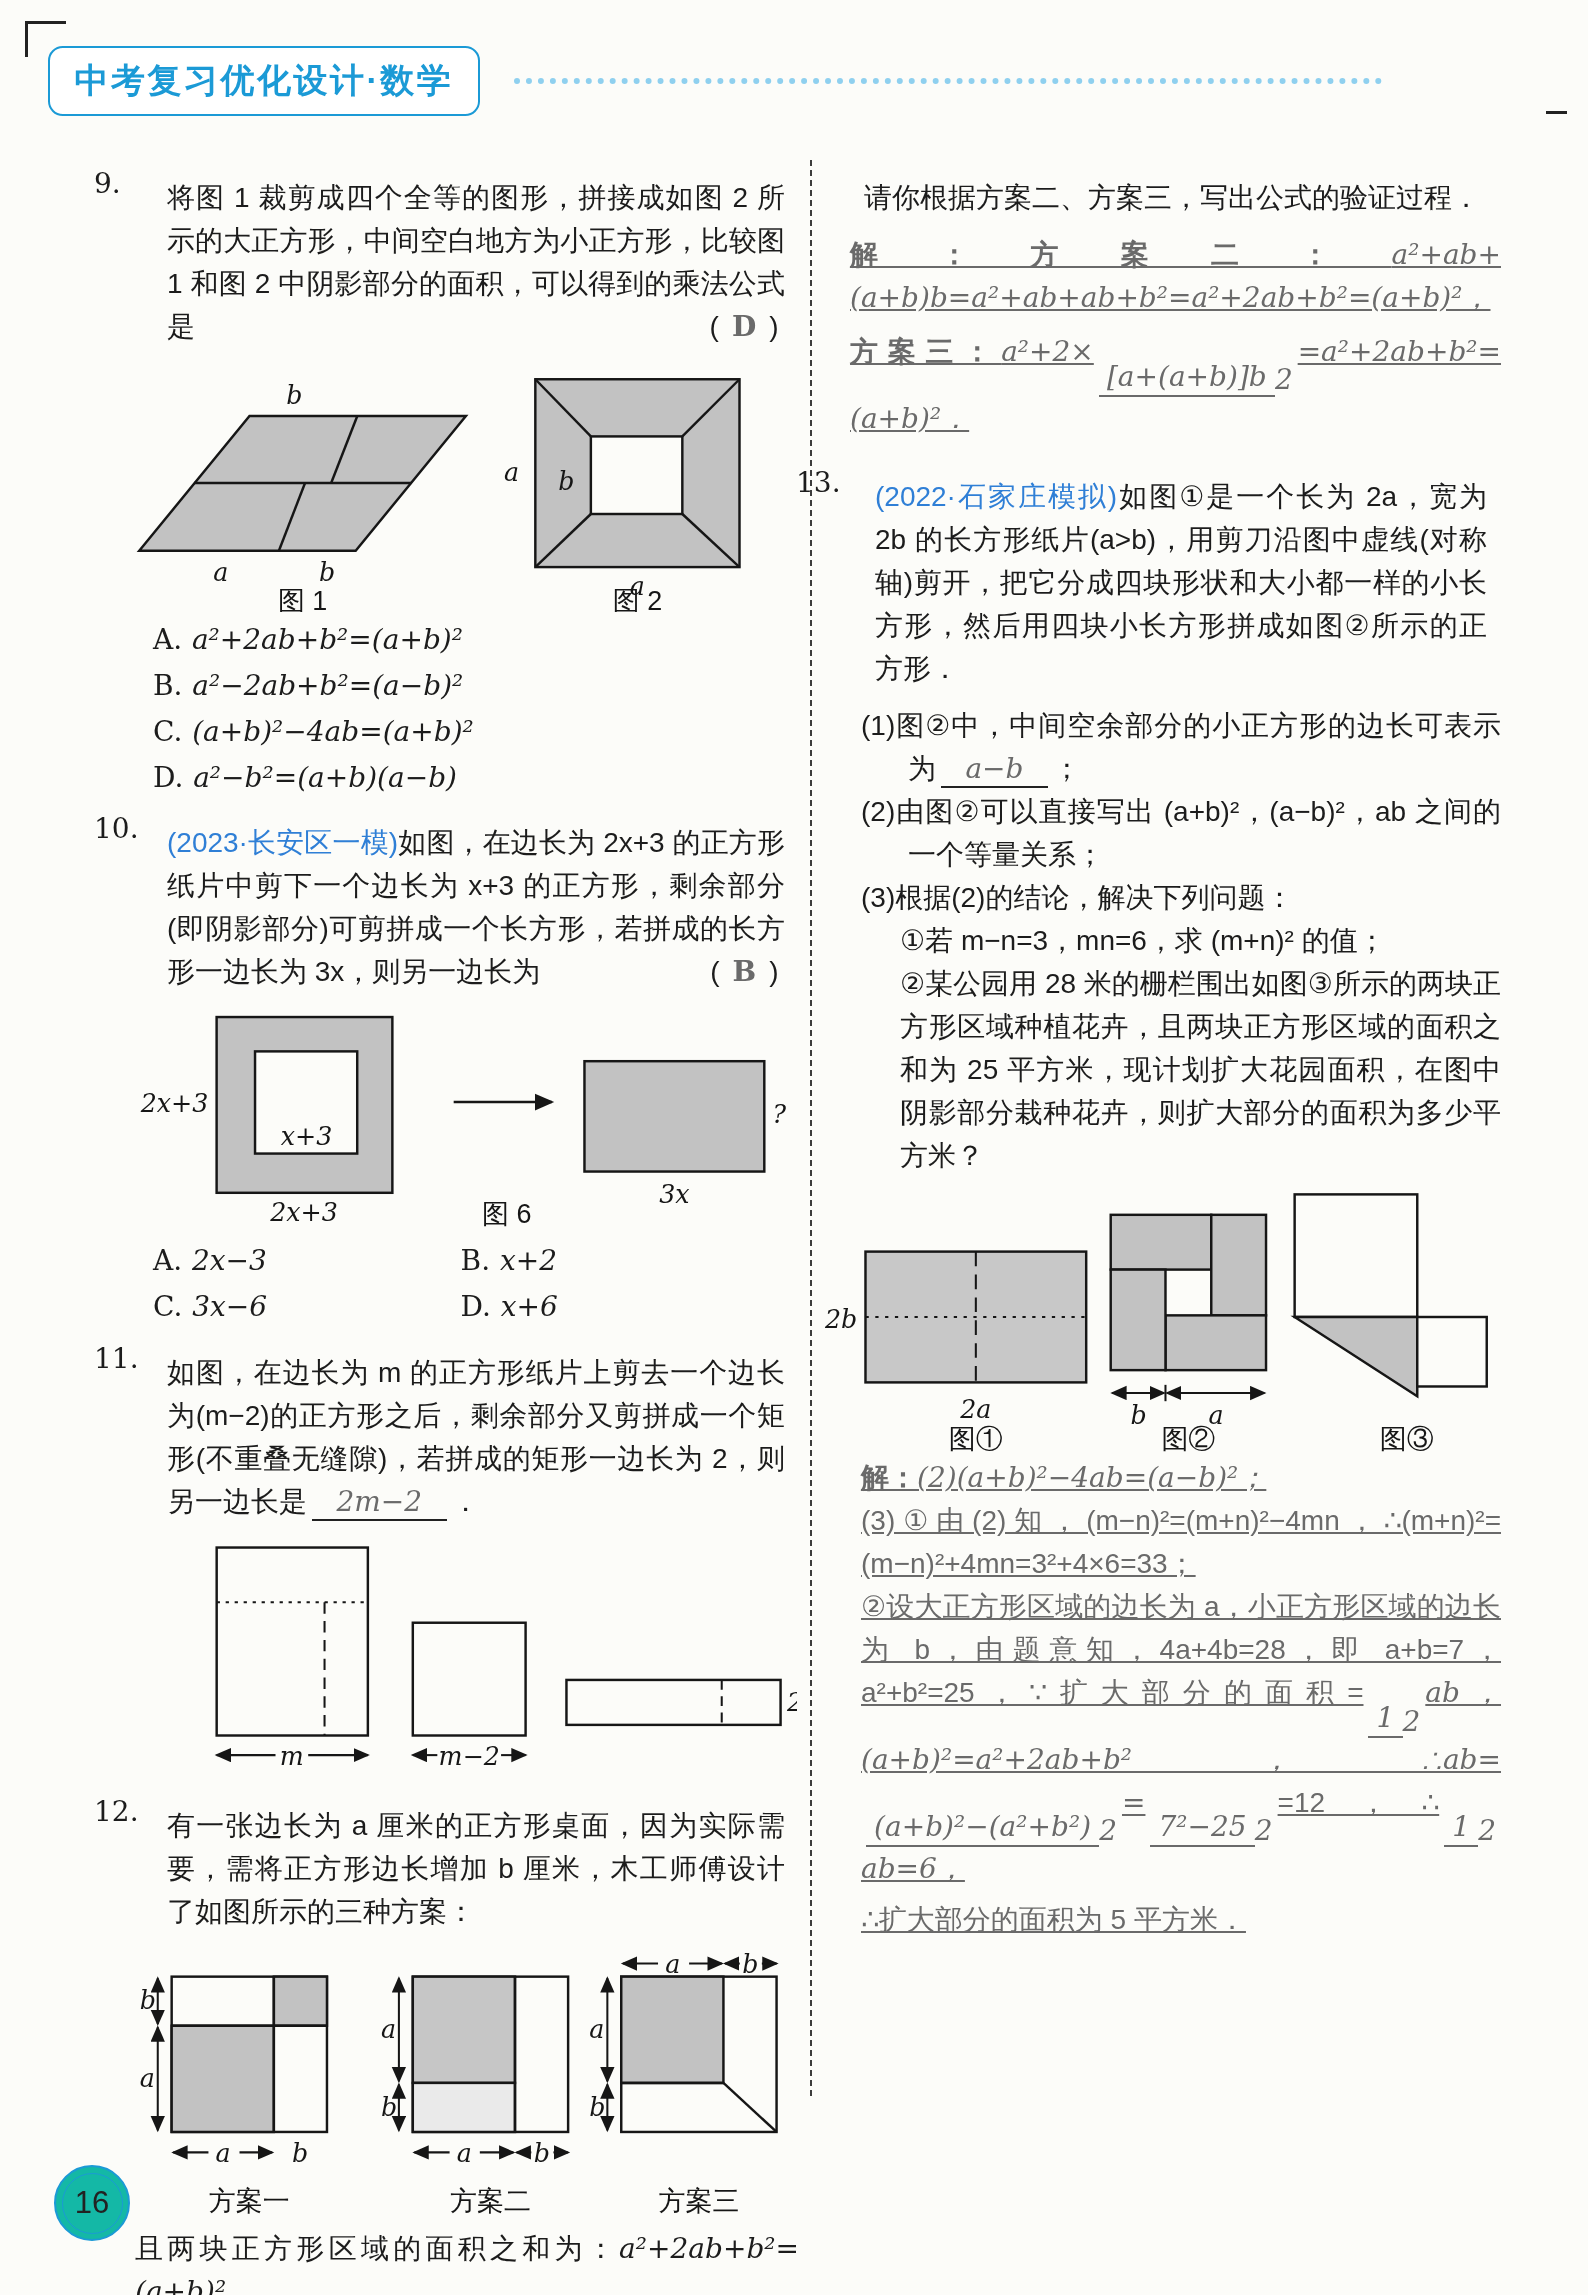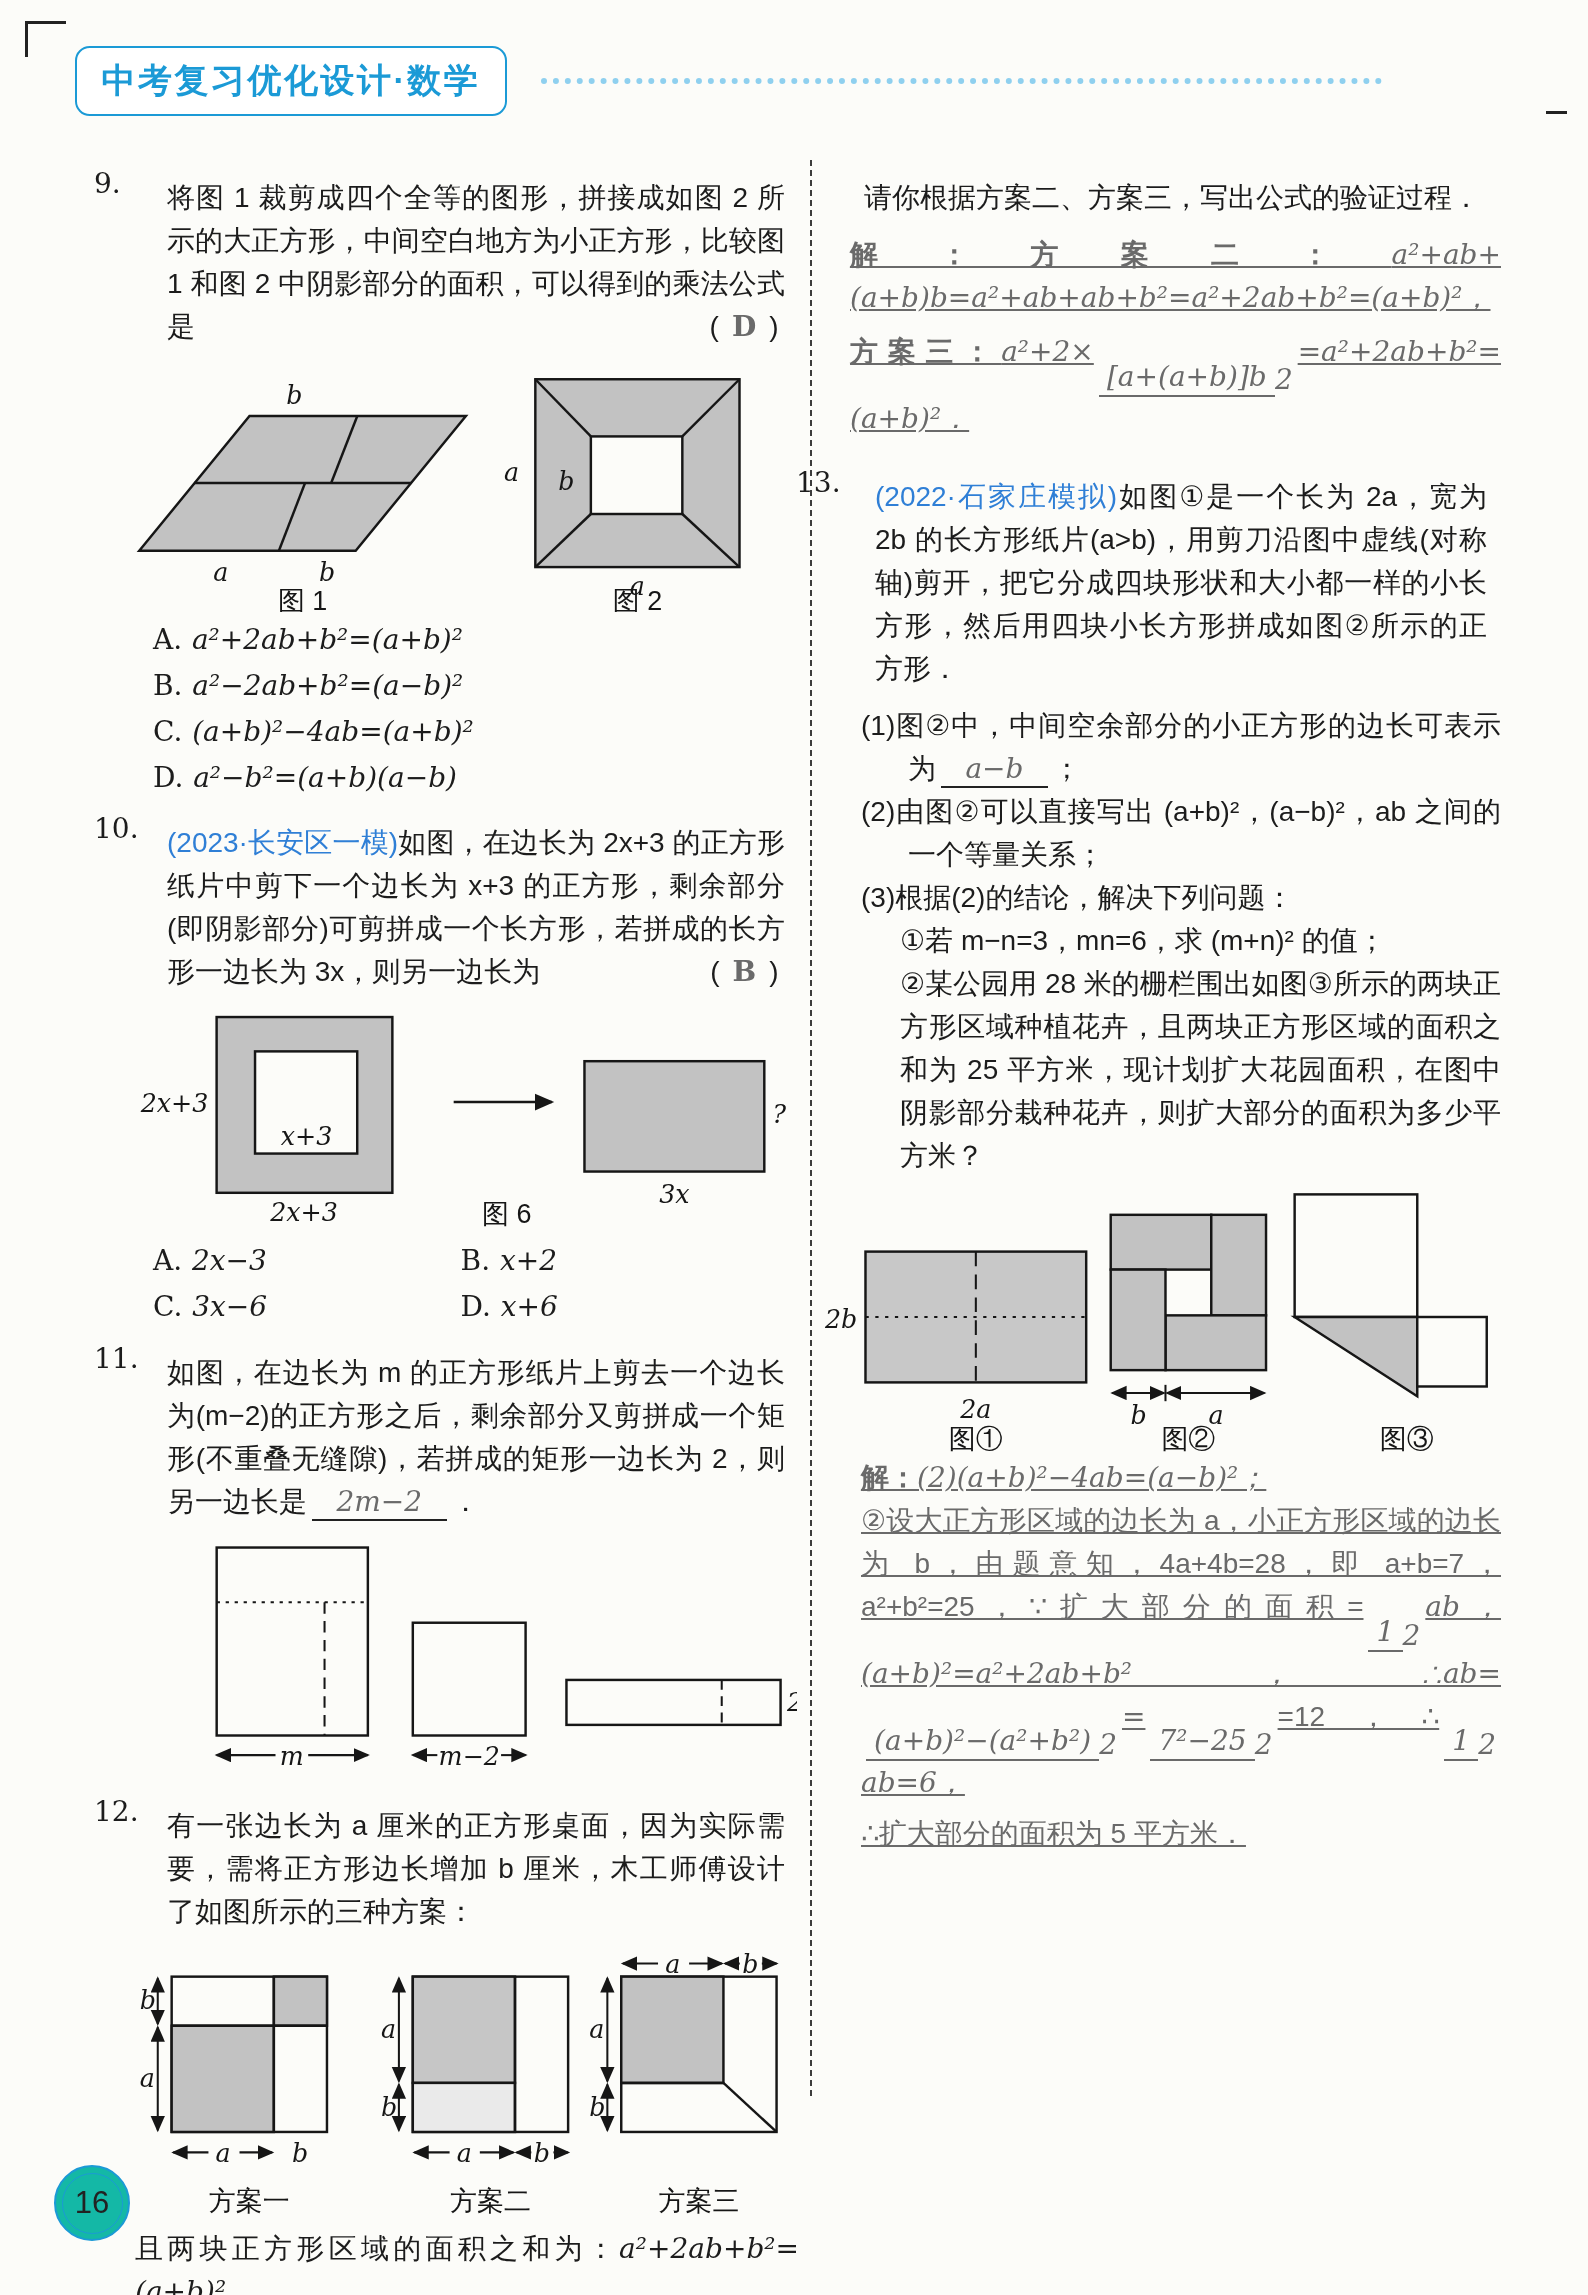--- a/index.html
+++ b/index.html
@@ -3,21 +3,21 @@
 <meta charset="utf-8">
 <style>
   :root{
     --accent-blue:#1b9ad6; --dots-blue:#8fd0ef; --tag-blue:#2f7fd6;
     --answer-gray:#6a6a6a; --ink:#1c1c1c; --fig-gray:#c2c2c2; --fig-light:#eaeaea;
   }
   html,body{margin:0;padding:0;background:#9a9a9a;}
   .page{position:relative;width:1588px;height:2295px;background:#fcfcf9;overflow:hidden;
         font-family:"Liberation Sans","DejaVu Sans",sans-serif;color:var(--ink);}
   
-  .header{position:absolute;left:75px;top:46px;right:206px;display:flex;align-items:center;gap:29px;}
+  .header{position:absolute;left:48px;top:46px;right:206px;display:flex;align-items:center;gap:29px;}
   .header-box{border:2.5px solid var(--accent-blue);border-radius:14.7px;padding:9.8px 24.5px;
               color:var(--accent-blue);font-size:34px;font-weight:bold;letter-spacing:2.5px;background:#fff;}
   .header-dots{flex:1;height:0;border-top:6.5px dotted var(--dots-blue);margin-left:4.9px;}
   .mark-tl{position:absolute;left:24.5px;top:21px;width:38px;height:33px;border-left:3.3px solid #222;border-top:3.3px solid #222;}
   .mark-r{position:absolute;right:21px;top:111px;width:21px;height:3.3px;background:#222;}
   
   .divider{position:absolute;left:810px;top:160px;height:1936px;border-left:2.5px dashed #3c3c3c;}
   .col{position:absolute;top:162px;width:705px;font-size:28px;line-height:43px;text-align:justify;}
   .col.left{left:94px;}
   .col.right{left:796px;}
@@ -292,20 +292,21 @@
         <text class="svgm" x="514" y="296" text-anchor="middle">a</text>
         <text class="svgcn" x="480" y="325" text-anchor="middle">图②</text>
 
         <rect x="610" y="15" width="150" height="150" fill="#fcfcf9" stroke="#161616" stroke-width="3"></rect>
         <polygon points="610,165 760,165 760,262" fill="#c2c2c2" stroke="#161616" stroke-width="3"></polygon>
         <rect x="760" y="165" width="85" height="85" fill="#fcfcf9" stroke="#161616" stroke-width="3"></rect>
         <text class="svgcn" x="747" y="325" text-anchor="middle">图③</text>
       </svg>
       <div class="pbody" style="grid-column:2">
         <p class="sol"><span class="sol-label">解：</span><span class="math">(2)(a+b)²−4ab=(a−b)²；</span></p>
+        <p class="sol">(3)①由(2)知，(m−n)²=(m+n)²−4mn，∴(m+n)²=(m−n)²+4mn=3²+4×6=33；</p>
         <p class="sol">
           <span>②设大正方形区域的边长为 a，小正方形区域的边长为 b，由题意知，4a+4b=28，即 a+b=7，a²+b²=25，∵扩大部分的面积=</span><span class="frac math">
               <span class="fn">1</span>
               <span class="fd">2</span>
             </span><span class="math">ab，(a+b)²=a²+2ab+b²，∴ab=</span><span class="frac math">
               <span class="fn">(a+b)²−(a²+b²)</span>
               <span class="fd">2</span>
             </span><span class="math">=</span><span class="frac math">
               <span class="fn">7²−25</span>
               <span class="fd">2</span>

